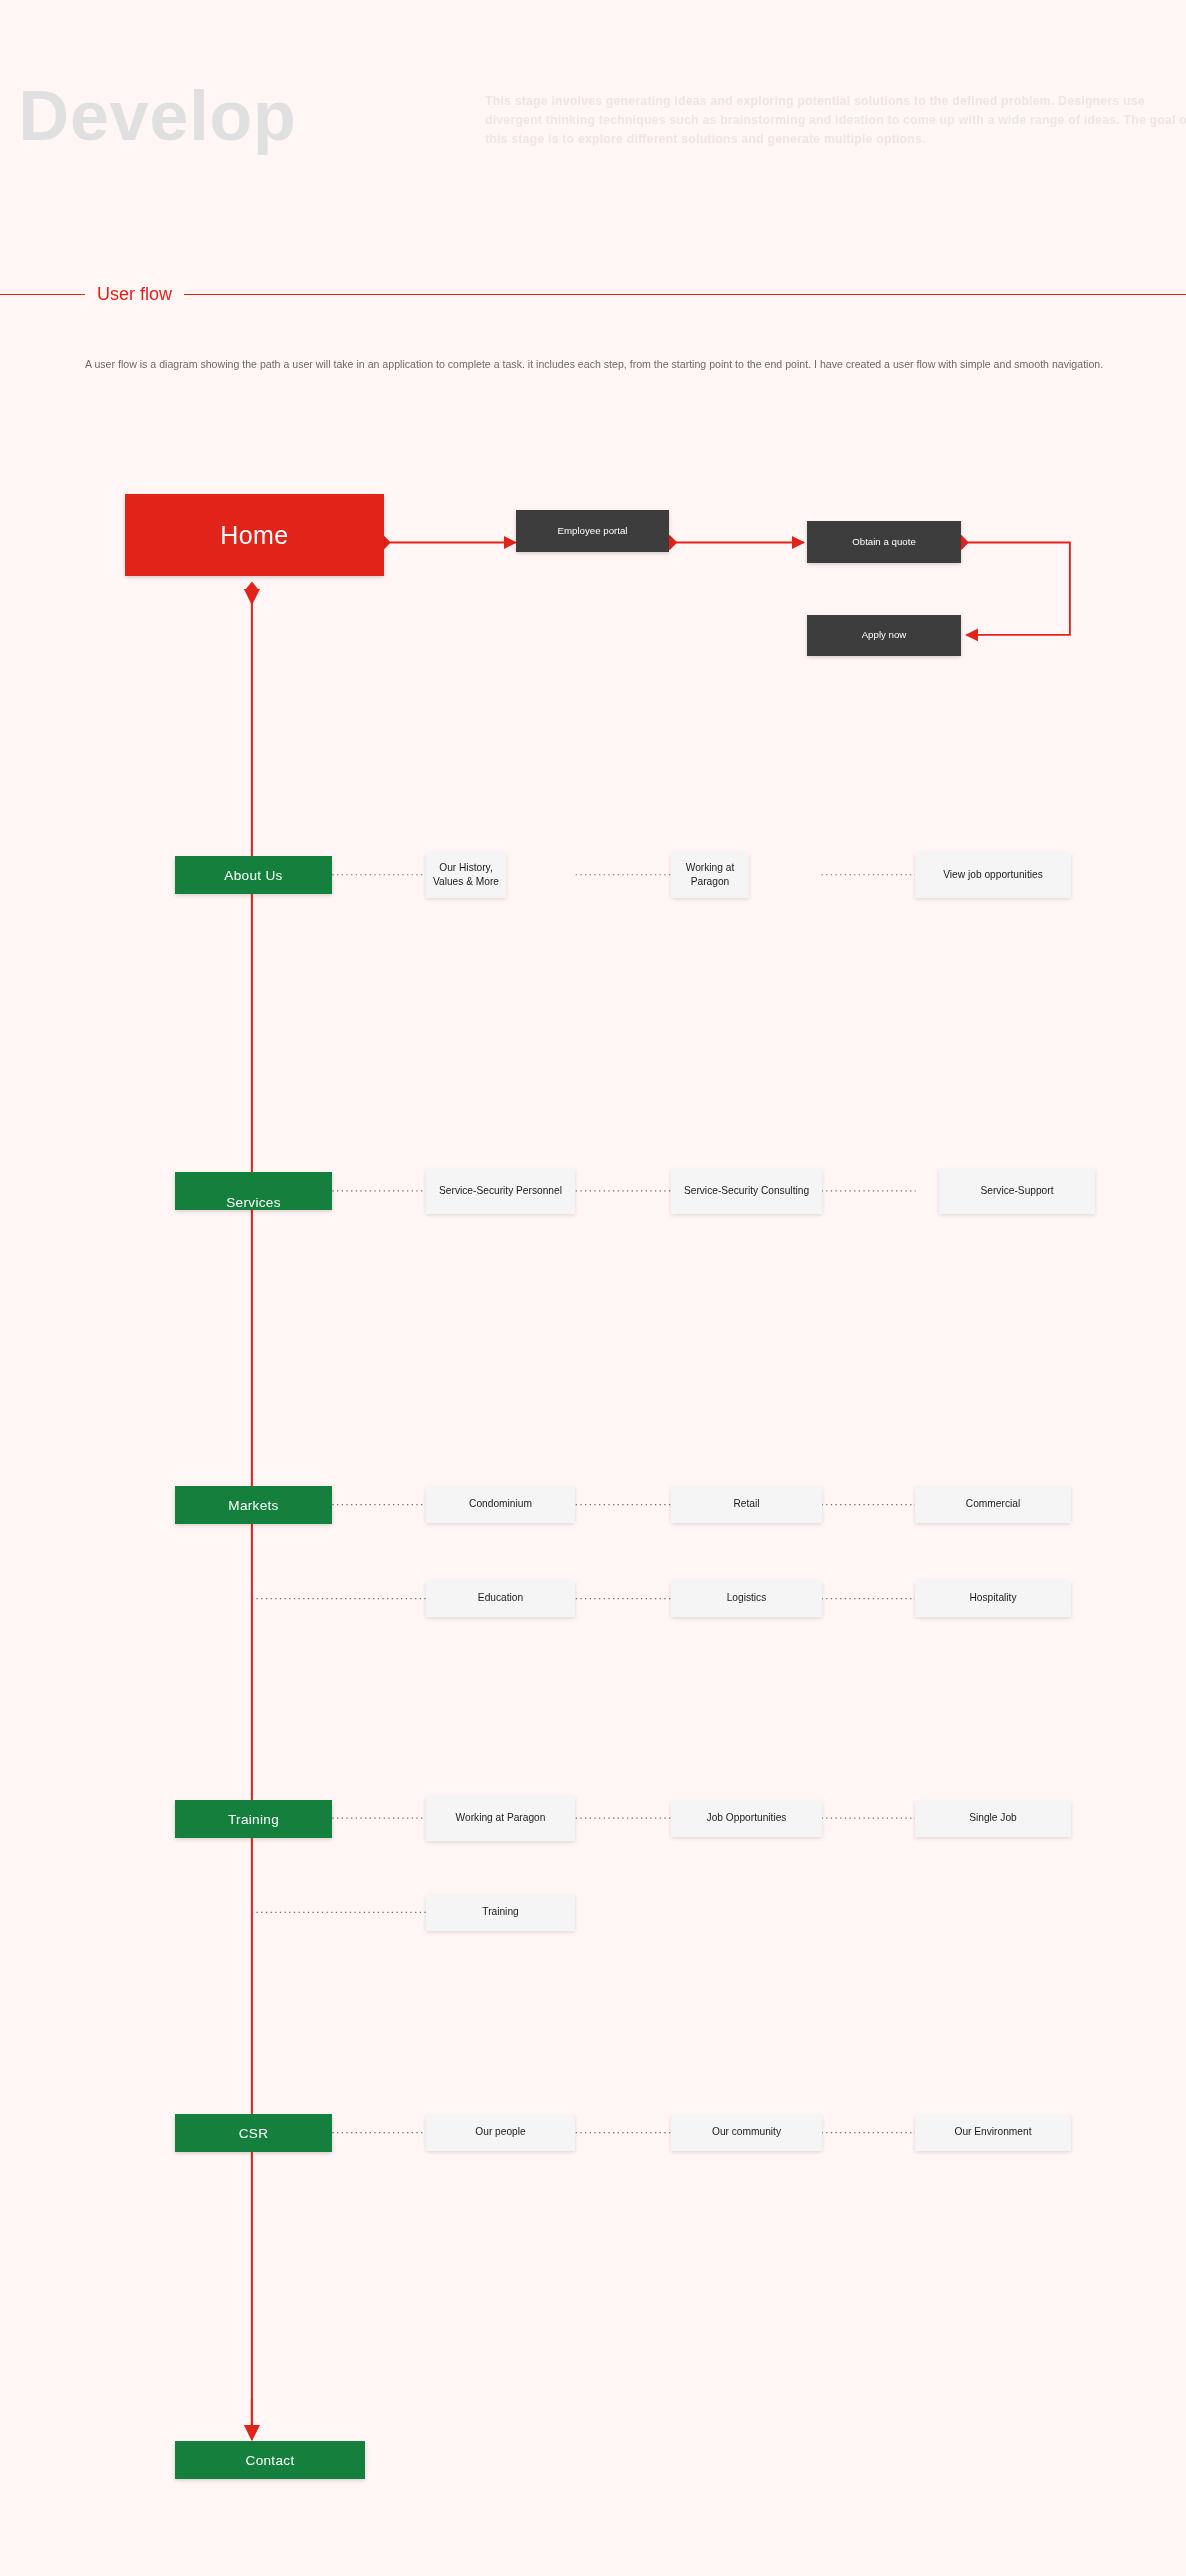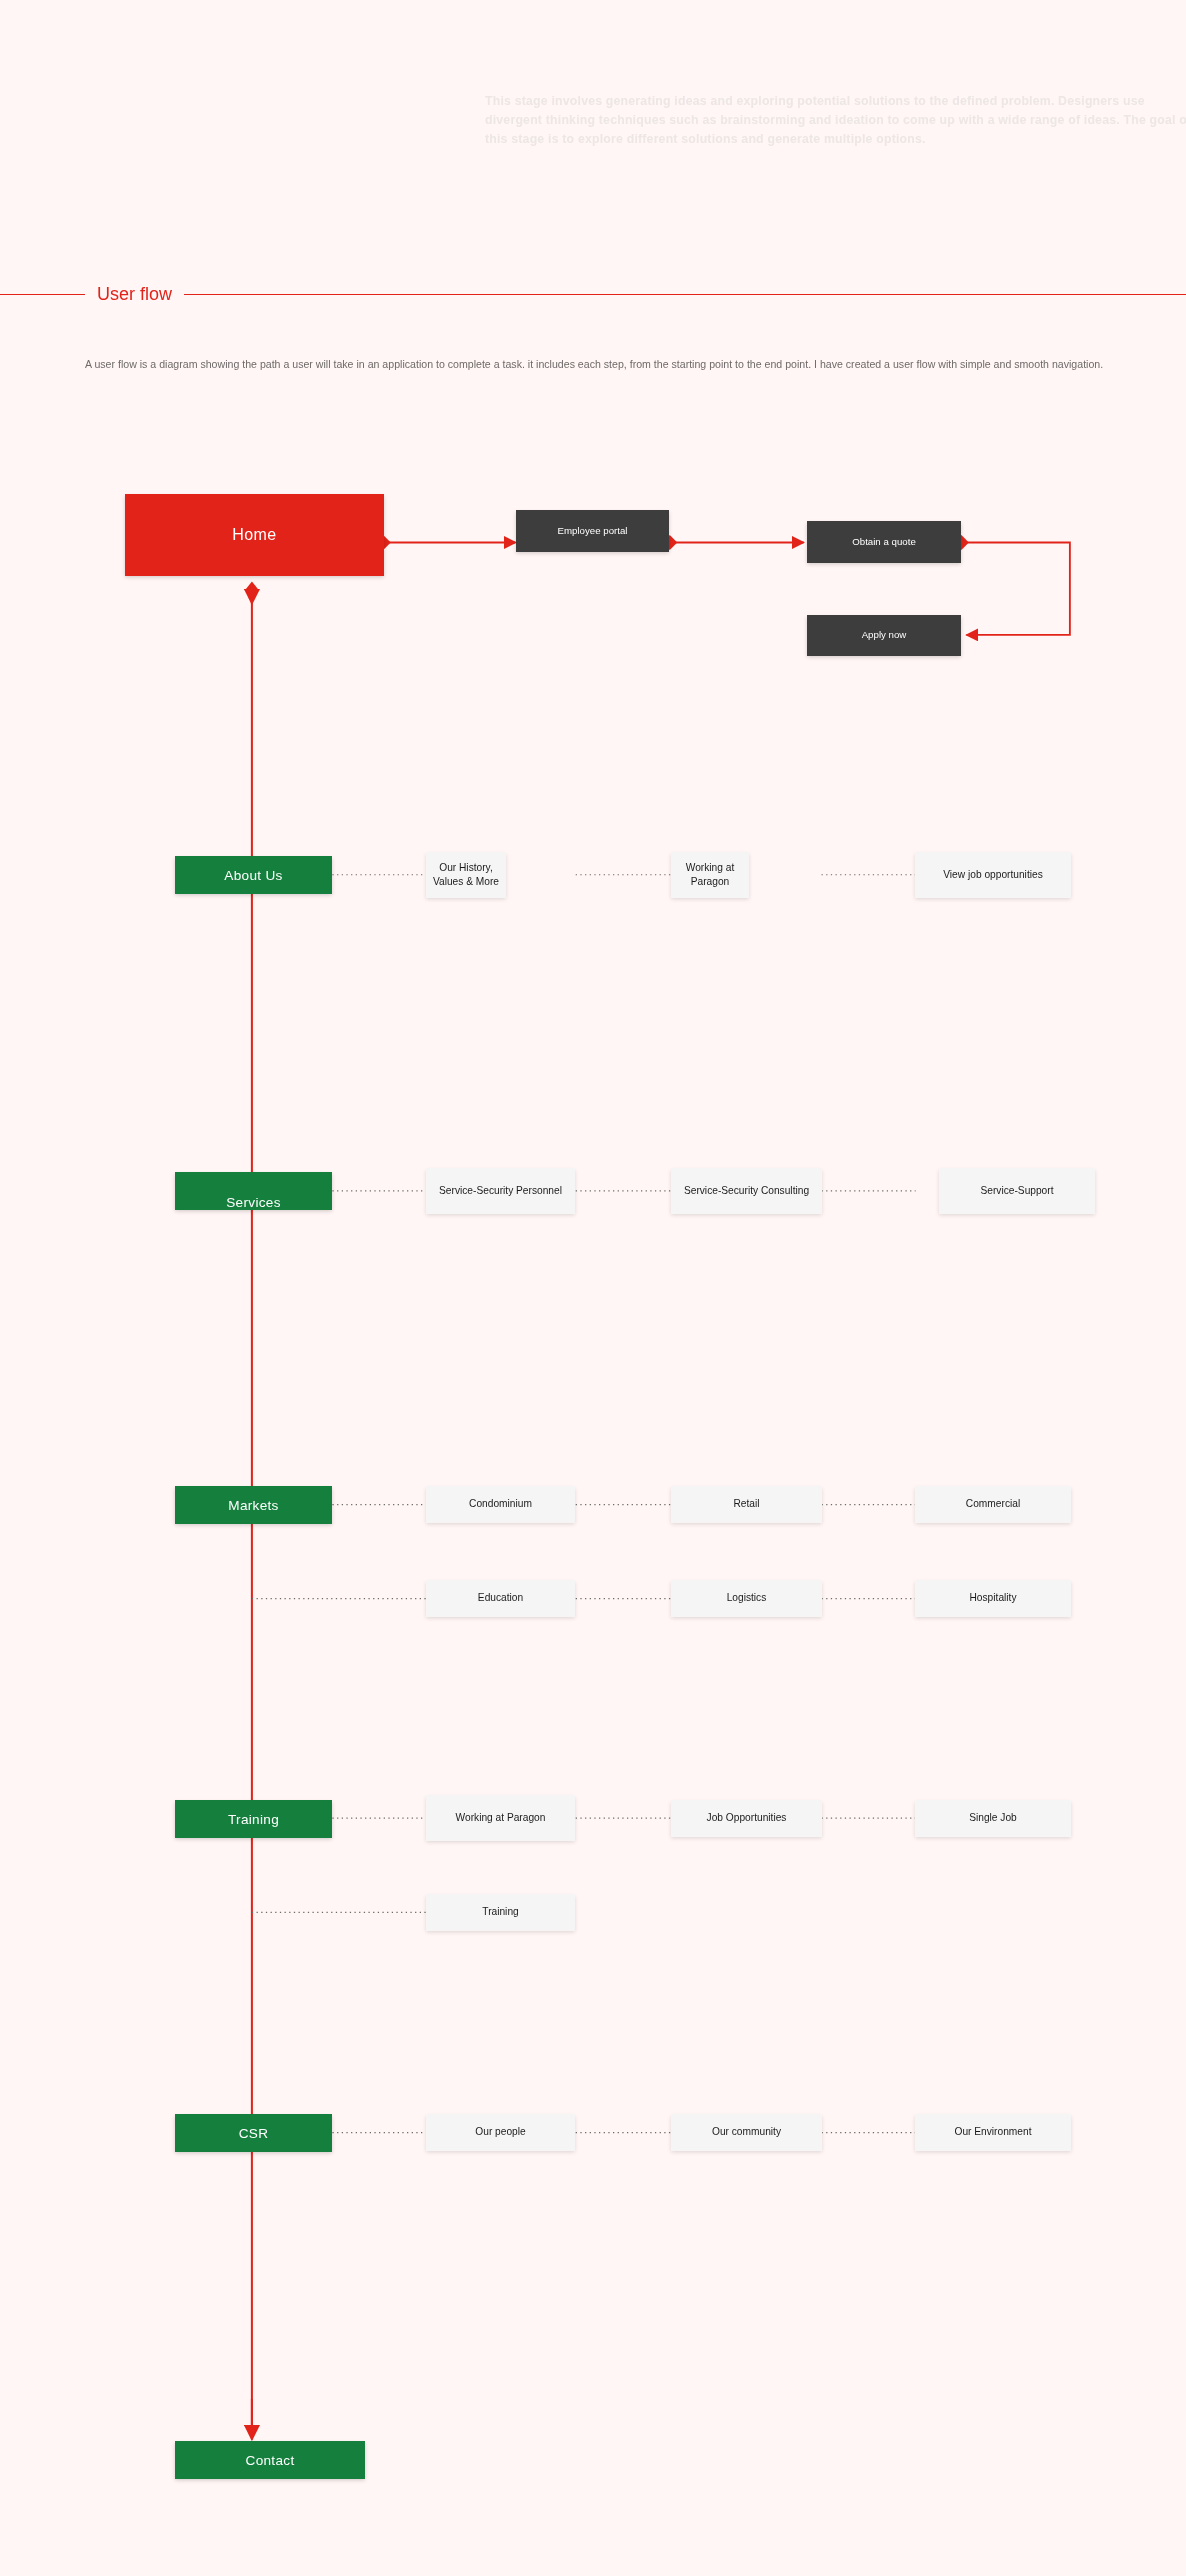--- a/index.html
+++ b/index.html
@@ -80,21 +80,21 @@
     display:flex;
     align-items:center;
     justify-content:center;
     text-align:center;
     box-shadow:0 1.7px 4.2px rgba(0,0,0,0.18);
   }
 
   .node-home {
     background:#E2231A;
     color:#ffffff;
-    font-size:16px;
+    font-size:25px;
     letter-spacing:0.4px;
   }
 
   .node-section {
     background:#15803d;
     color:#ffffff;
     font-size:13.6px;
     letter-spacing:0.3px;
   }
 
@@ -110,20 +110,21 @@
     color:#1B1B1B;
     font-size:10.2px;
     line-height:14.4px;
     box-shadow:0 1.7px 4.2px rgba(0,0,0,0.13);
   }
 </style>
 </head>
 <body>
 
 <div id="header-section">
+  <div id="stage-title">Develop</div>
   <div id="stage-description">This stage involves generating ideas and exploring potential solutions to the defined problem. Designers use divergent thinking techniques such as brainstorming and ideation to come up with a wide range of ideas. The goal of this stage is to explore different solutions and generate multiple options.</div>
 </div>
 
 <div id="section-heading-row">
   <div class="rule-left"></div>
   <div id="section-heading-label">User flow</div>
   <div class="rule-right"></div>
 </div>
 
 <div id="section-intro">A user flow is a diagram showing the path a user will take in an application to complete a task. it includes each step, from the starting point to the end point. I have created a user flow with simple and smooth navigation.</div>

